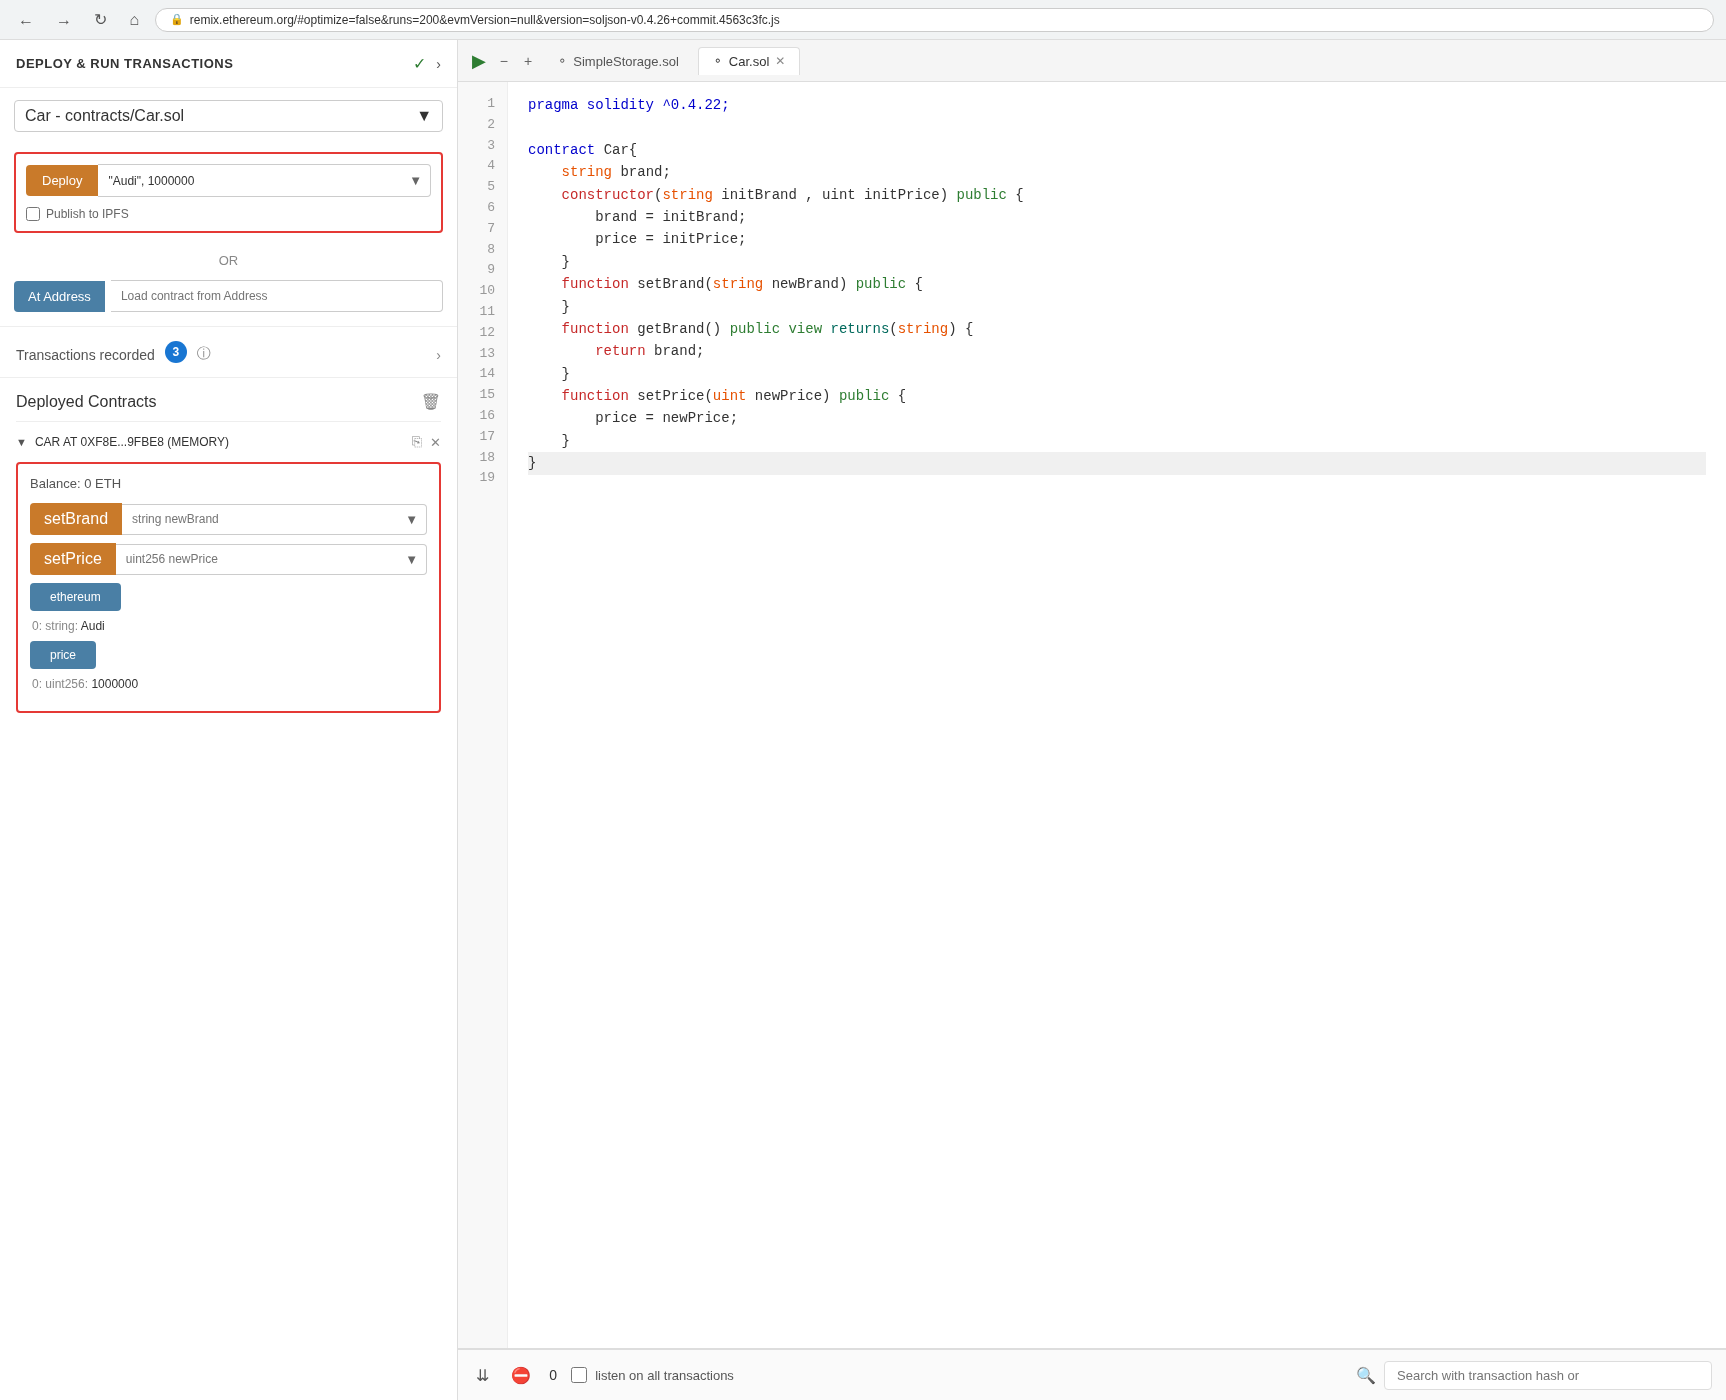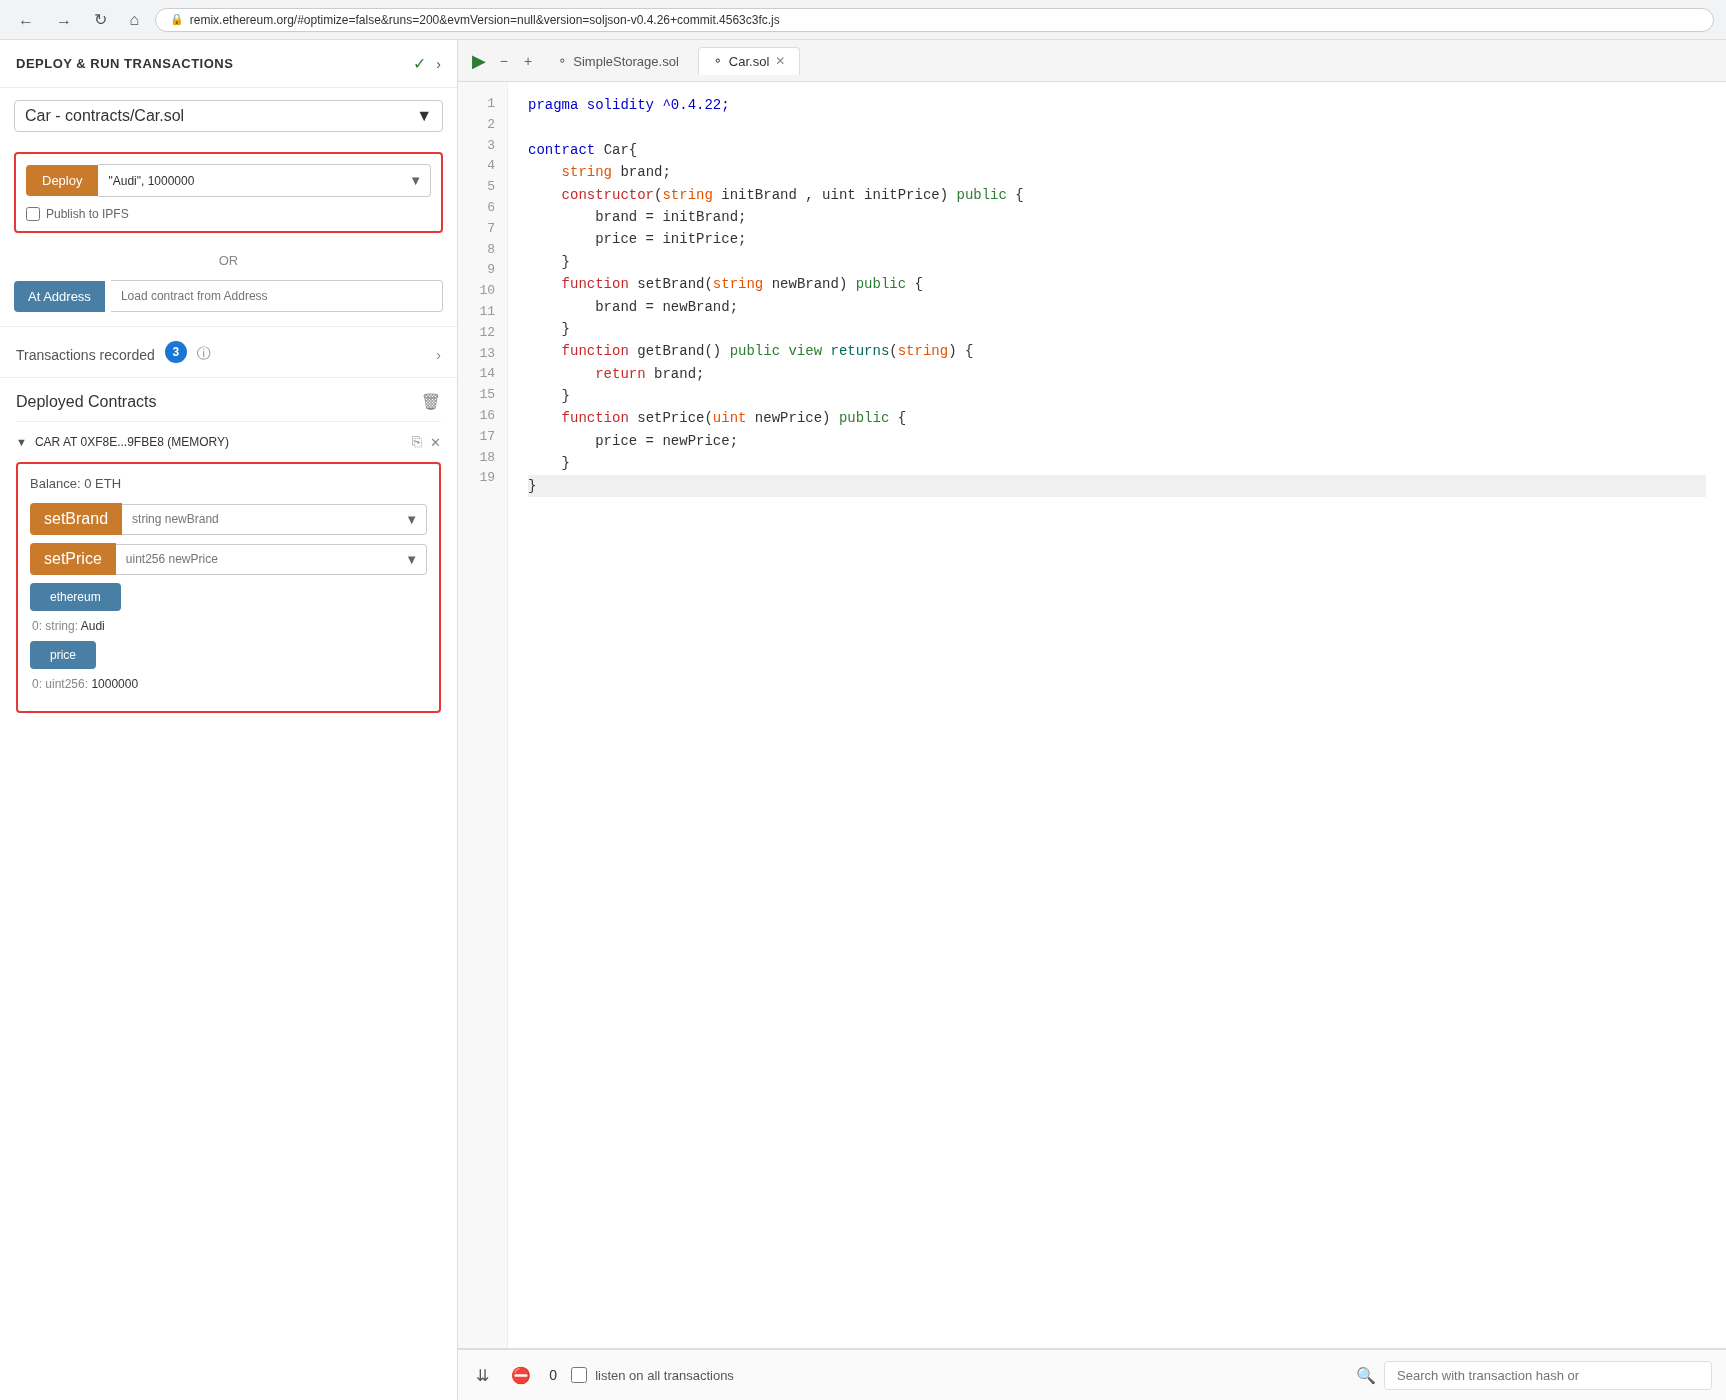--- a/index.html
+++ b/index.html
@@ -674,21 +674,20 @@
       <div class="code-content">
         <div class="code-line"><span class="kw-blue">pragma solidity ^0.4.22;</span></div>
         <div class="code-line">&nbsp;</div>
         <div class="code-line"><span class="kw-blue">contract </span><span class="plain">Car{</span></div>
         <div class="code-line"><span class="plain">    </span><span class="kw-orange">string</span><span class="plain"> brand;</span></div>
         <div class="code-line"><span class="plain">    </span><span class="kw-red">constructor</span><span class="plain">(</span><span class="kw-orange">string</span><span class="plain"> initBrand , uint initPrice) </span><span class="kw-green">public</span><span class="plain"> {</span></div>
         <div class="code-line"><span class="plain">        brand = initBrand;</span></div>
         <div class="code-line"><span class="plain">        price = initPrice;</span></div>
         <div class="code-line"><span class="plain">    }</span></div>
         <div class="code-line"><span class="plain">    </span><span class="kw-red">function </span><span class="plain">setBrand(</span><span class="kw-orange">string</span><span class="plain"> newBrand) </span><span class="kw-green">public</span><span class="plain"> {</span></div>
-        <div class="code-line"><span class="plain">        brand = newBrand;</span></div>
         <div class="code-line"><span class="plain">    }</span></div>
         <div class="code-line"><span class="plain">    </span><span class="kw-red">function </span><span class="plain">getBrand() </span><span class="kw-green">public view </span><span class="kw-teal">returns</span><span class="plain">(</span><span class="kw-orange">string</span><span class="plain">) {</span></div>
         <div class="code-line"><span class="plain">        </span><span class="kw-red">return</span><span class="plain"> brand;</span></div>
         <div class="code-line"><span class="plain">    }</span></div>
         <div class="code-line"><span class="plain">    </span><span class="kw-red">function </span><span class="plain">setPrice(</span><span class="kw-orange">uint</span><span class="plain"> newPrice) </span><span class="kw-green">public</span><span class="plain"> {</span></div>
         <div class="code-line"><span class="plain">        price = newPrice;</span></div>
         <div class="code-line"><span class="plain">    }</span></div>
         <div class="code-line last-line"><span class="plain">}</span></div>
       </div>
     </div>

